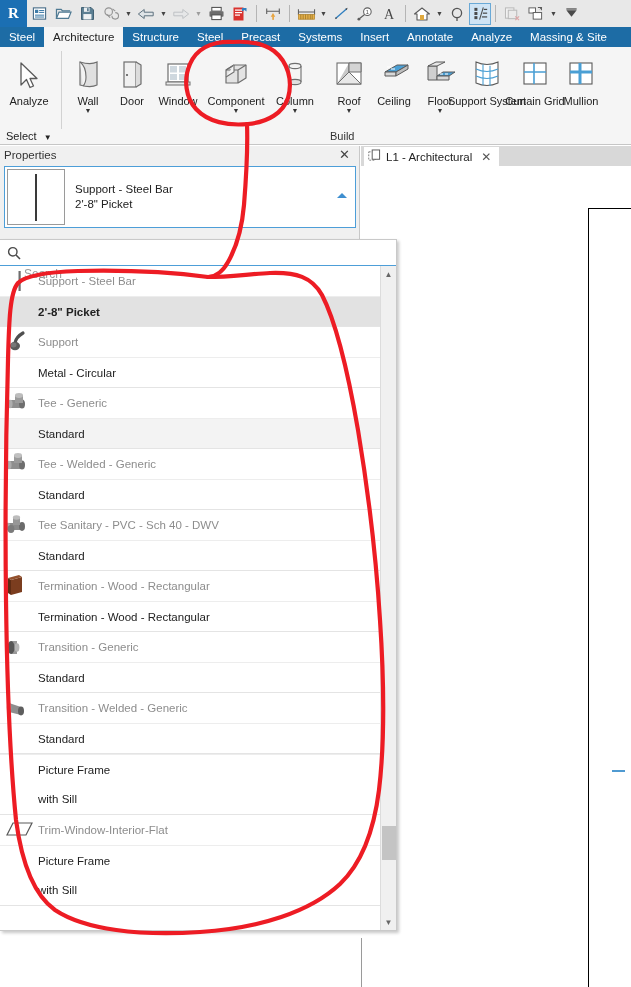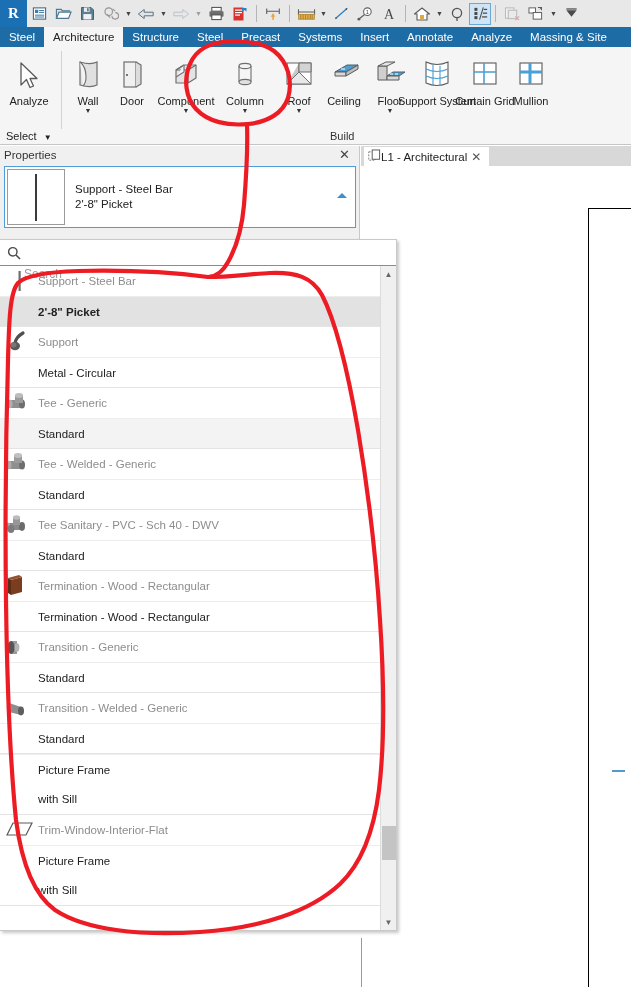--- a/index.html
+++ b/index.html
@@ -94,21 +94,21 @@
     border-right: 5px solid transparent; border-bottom: 5px solid #3f8fd0;
   }
 
   
   .viewtabs {
     position: absolute; left: 361px; top: 146px; width: 270px; height: 20px;
     background: #d8d8d8;
   }
   .viewtab {
     position: absolute; left: 3px; top: 1px; height: 19px; padding: 0 8px 0 4px;
-    background: #fff; display: flex; align-items: center; 
+    background: #fff; display: flex; align-items: center; gap: 5px;
     font-size: 11.5px; color: #222;
   }
   .viewtab-close { font-size: 12px; color: #555; margin-left: 4px; }
 
   
   .canvas {
     position: absolute; left: 361px; top: 166px; width: 270px; height: 821px;
     background: #ffffff;
   }
   .sheet-border {
@@ -383,20 +383,33 @@
         <div class="rb-icon">
           <svg width="28" height="34" viewBox="0 0 28 34">
               <rect x="6" y="4" width="12" height="25" fill="#f0f0f0" stroke="#6e6e6e" stroke-width="1.2"></rect>
               <path d="M18 4 L23 7 L23 26 L18 29" fill="#dcdcdc" stroke="#6e6e6e" stroke-width="1.2" stroke-linejoin="round"></path>
               <circle cx="9" cy="17" r="1.1" fill="#5a5a5a"></circle>
             </svg>
         </div>
         <div class="rb-label">Door</div>
       </div>
 
+      <div class="rb-btn" style="width:50px;">
+        <div class="rb-icon">
+          <svg width="30" height="34" viewBox="0 0 30 34">
+              <rect x="5" y="6" width="20" height="18" fill="#fff" stroke="#6e6e6e" stroke-width="1.2"></rect>
+              <rect x="7" y="8" width="7" height="6.5" fill="#cfd8df"></rect>
+              <rect x="16" y="8" width="7" height="6.5" fill="#cfd8df"></rect>
+              <rect x="7" y="16" width="7" height="6" fill="#cfd8df"></rect>
+              <rect x="16" y="16" width="7" height="6" fill="#cfd8df"></rect>
+              <rect x="3" y="24" width="24" height="3" fill="#eaeaea" stroke="#6e6e6e" stroke-width="1"></rect>
+            </svg>
+        </div>
+        <div class="rb-label">Window</div>
+      </div>
 
       <div class="rb-btn" style="width:66px;">
         <div class="rb-icon">
           <svg width="32" height="34" viewBox="0 0 32 34">
               <path d="M6 12 L14 7 L26 7 L26 20 L18 25 L6 25 Z" fill="#e3e3e3" stroke="#6e6e6e" stroke-width="1.2" stroke-linejoin="round"></path>
               <path d="M6 12 L18 12 L18 25 M18 12 L26 7" fill="none" stroke="#6e6e6e" stroke-width="1.2"></path>
               <path d="M6 12 L14 7" stroke="#6e6e6e" stroke-width="1.2"></path>
               <path d="M14 7 L14 14 L6 19" fill="#f4f4f4" stroke="#6e6e6e" stroke-width="1.1"></path>
             </svg>
         </div>

